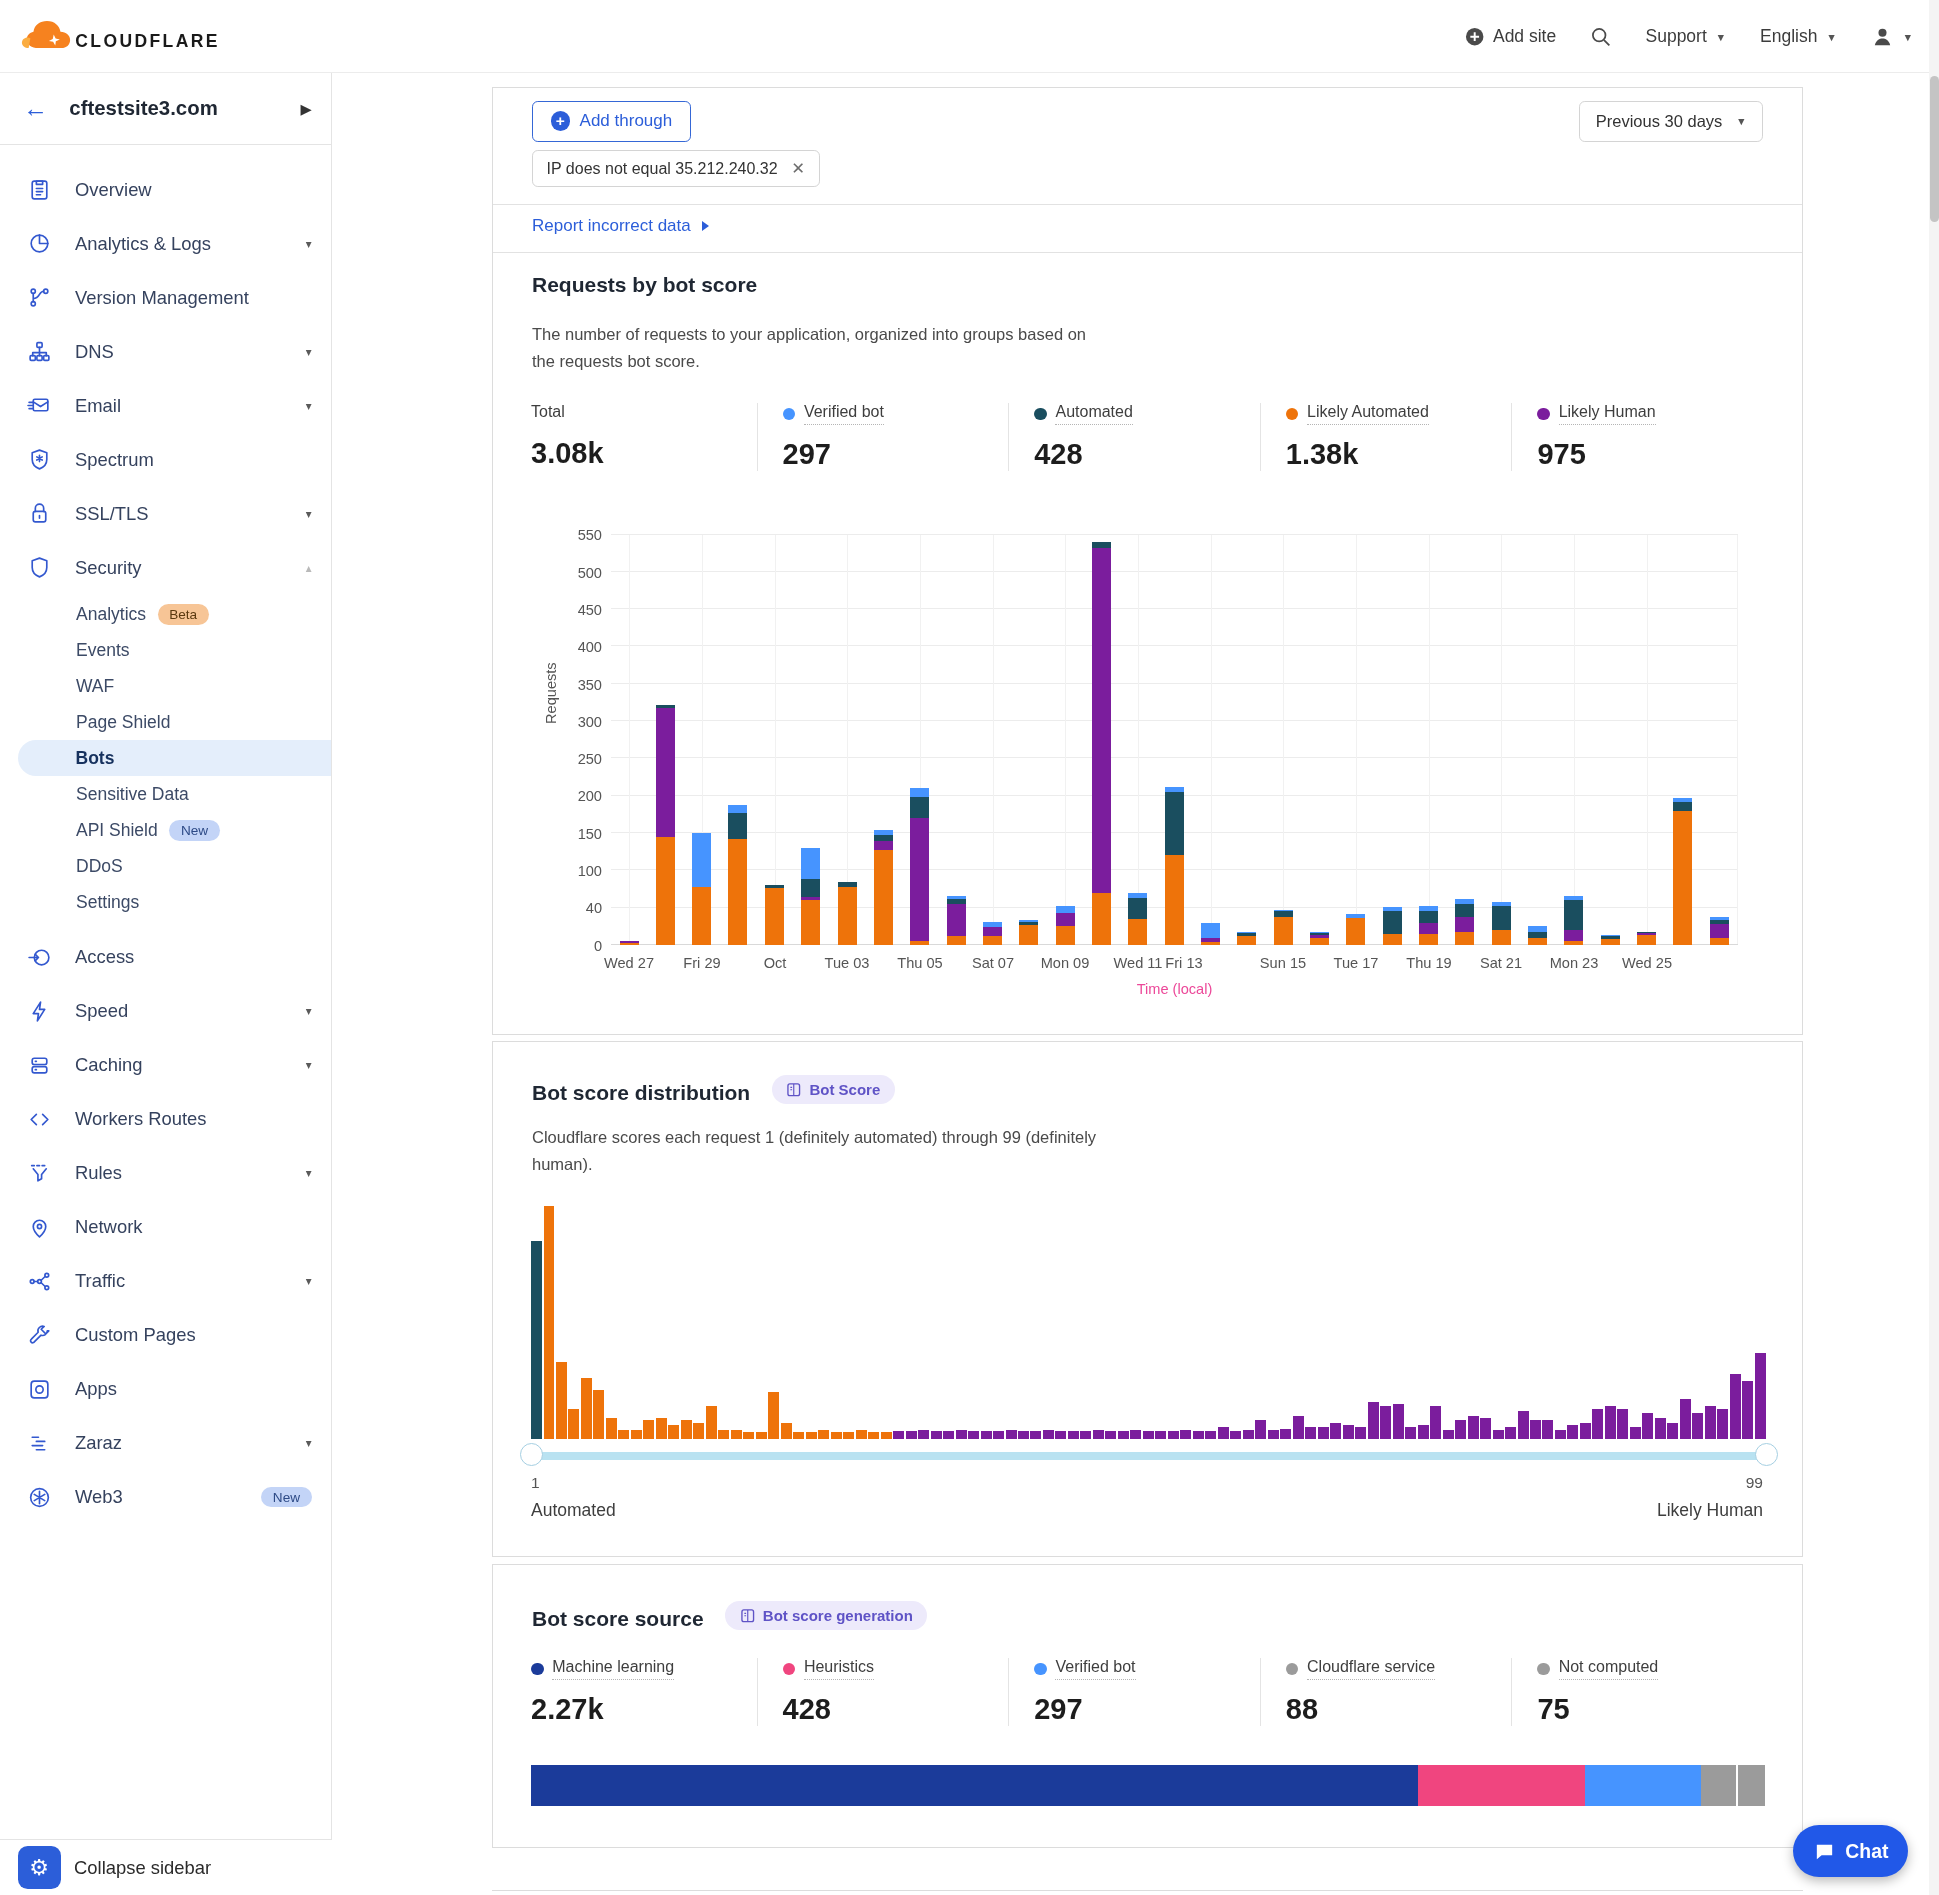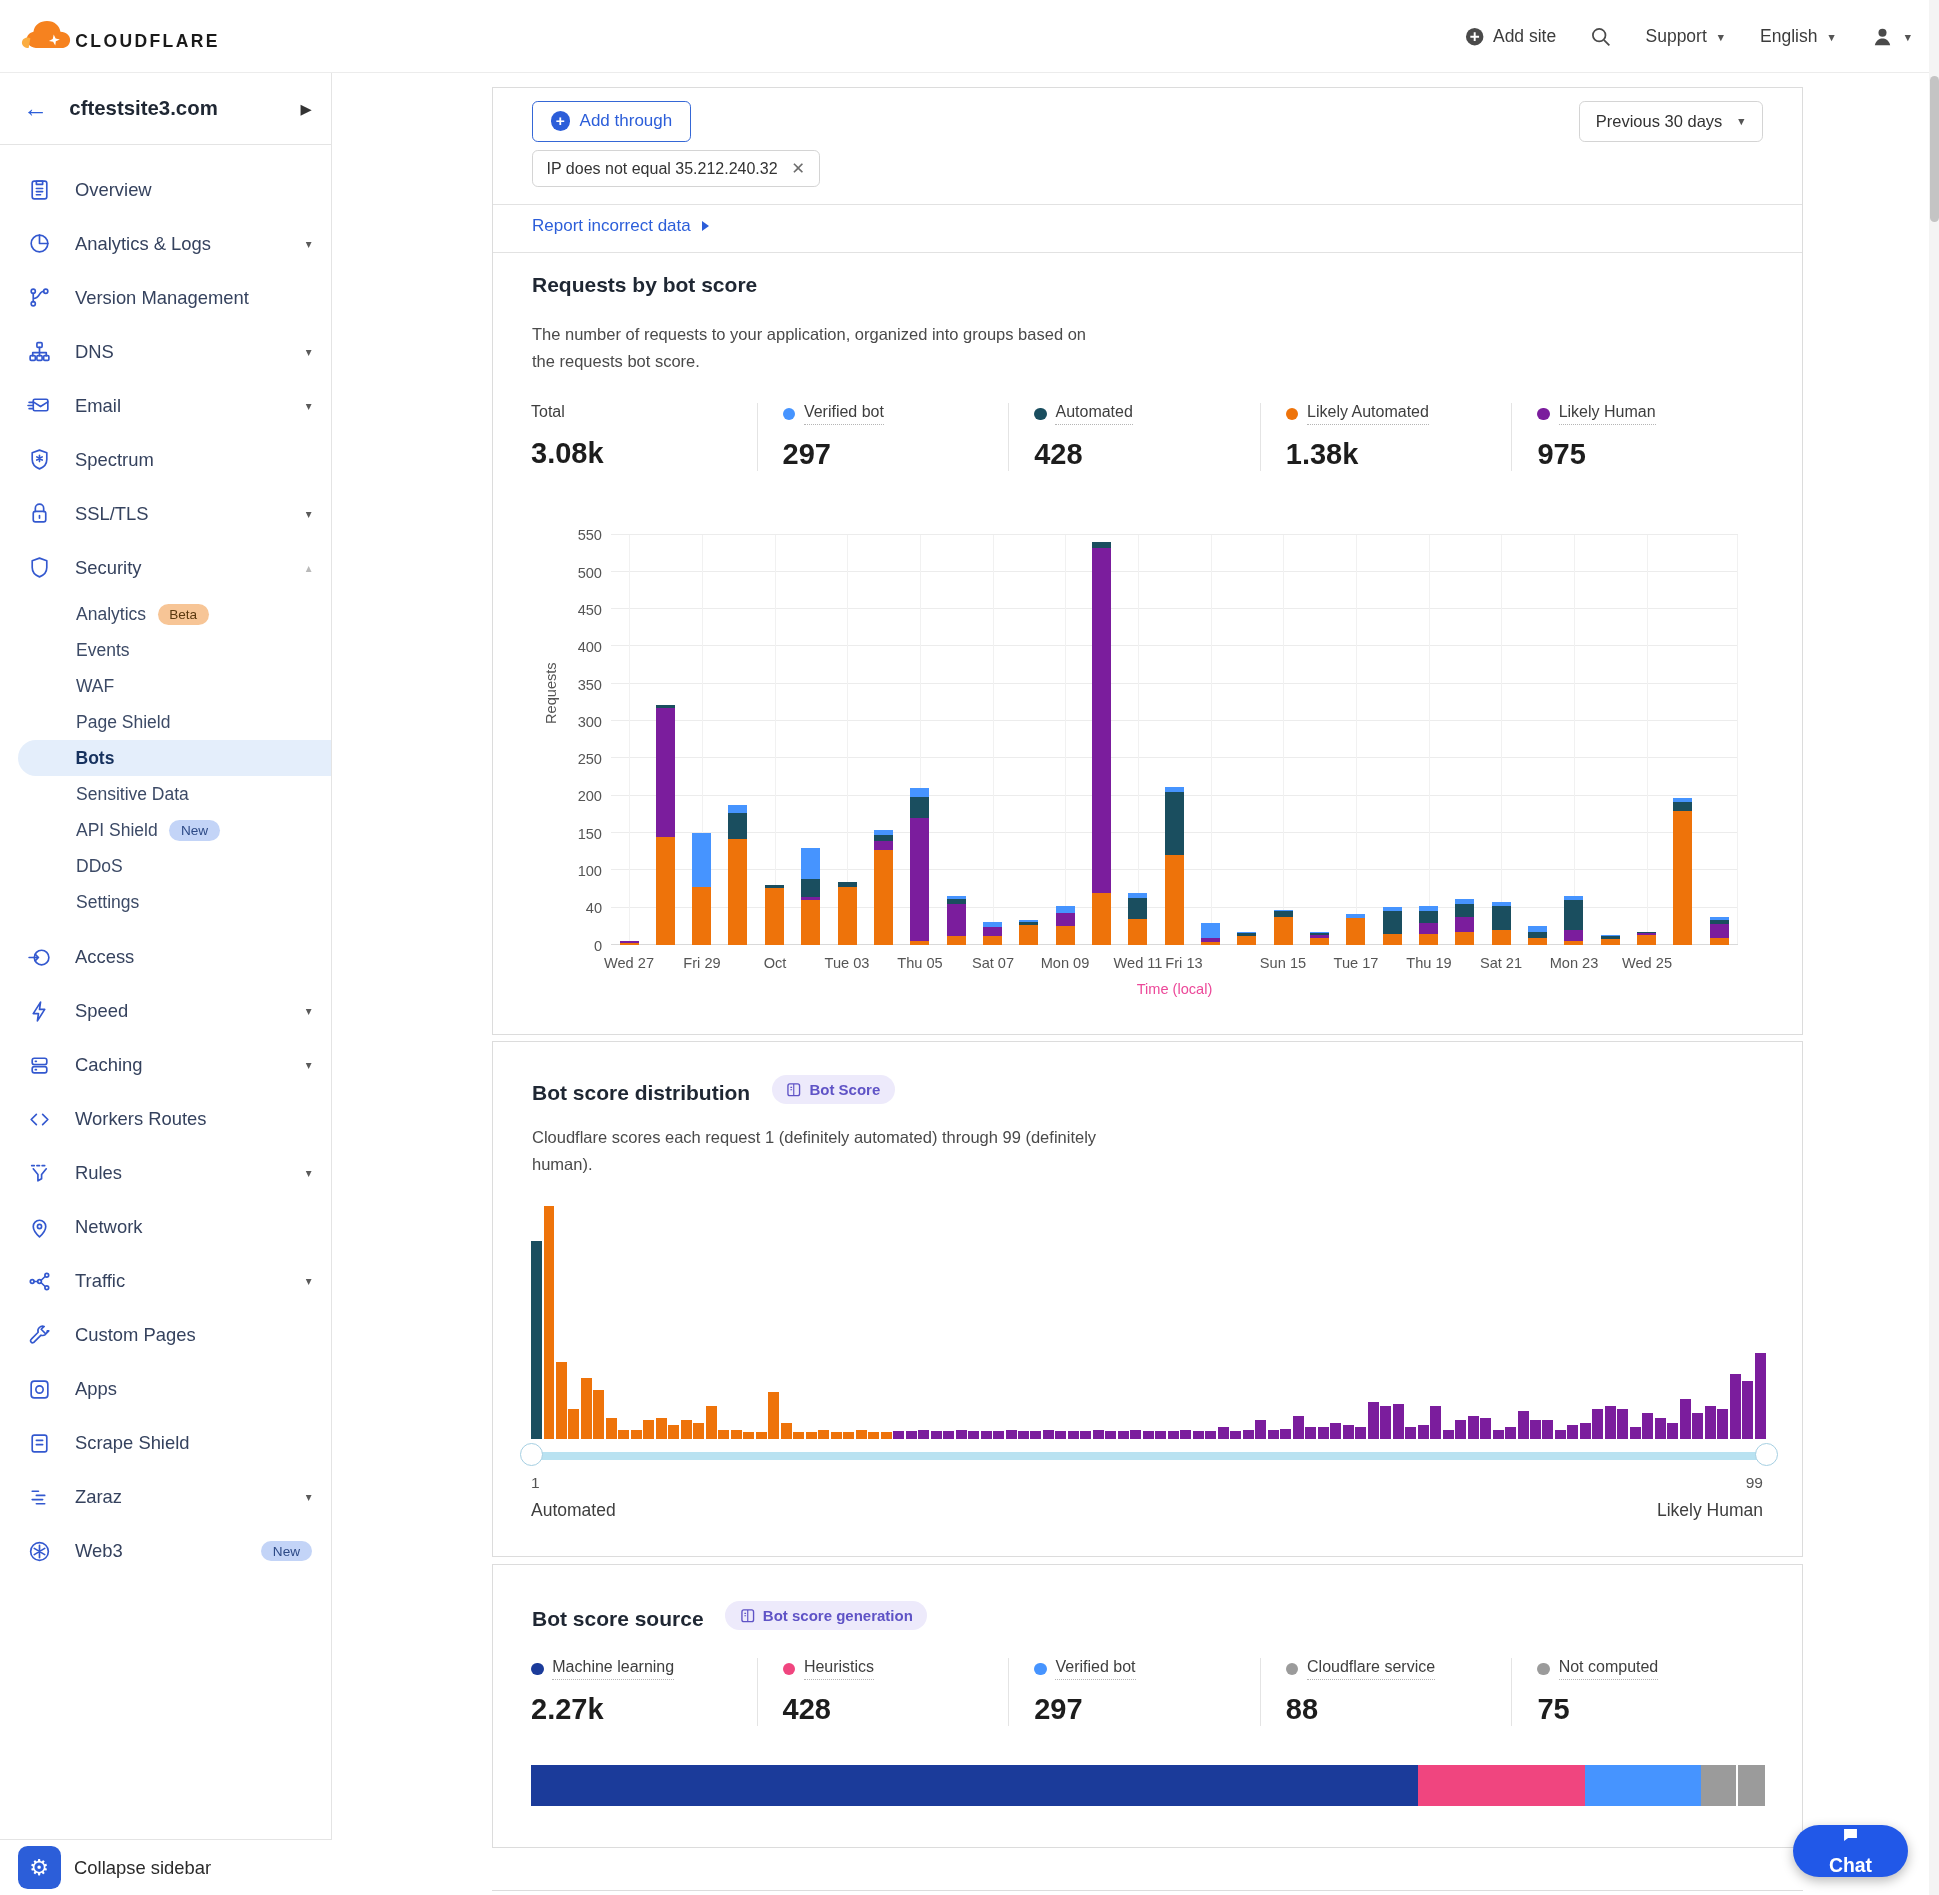--- a/index.html
+++ b/index.html
@@ -89,21 +89,21 @@
   .handle { position:absolute; top:-8.7px; width:23px; height:23px; background:#fff; border:1.9px solid #a5cfe2; border-radius:50%; cursor:pointer; }
   .handle.left { left:-10.7px; } .handle.right { right:-10.7px; }
   .slider-num { position:absolute; top:432px; font-size:15.5px; color:#555; }
   .slider-cat { position:absolute; top:458px; font-size:17.5px; color:#3e3e3e; }
 
   
   .srcbar { position:absolute; left:38px; top:200px; width:1234px; height:41px; display:flex; }
   .srcseg { height:100%; }
 
   
-  .chat-btn { position:absolute; left:1793px; top:1825px; width:115px; height:52px; background:#2158e8; border-radius:27px; color:#fff; font-size:19.4px; font-weight:700; display:flex; align-items:center; justify-content:center; gap:9.7px; box-shadow:0 3.9px 11.6px rgba(0,0,0,.28); cursor:pointer;flex-direction:column; }
+  .chat-btn { position:absolute; left:1793px; top:1825px; width:115px; height:52px; background:#2158e8; border-radius:27px; color:#fff; font-size:19.4px; font-weight:700; display:flex; align-items:center; justify-content:center; gap:9.7px; box-shadow:0 3.9px 11.6px rgba(0,0,0,.28); cursor:pointer; }
   .scrollbar { position:absolute; right:0; top:0; width:10.7px; height:1895px; background:#f4f4f4; }
   .scroll-thumb { position:absolute; right:1px; top:76px; width:8.7px; height:146px; background:#c4c4c4; border-radius:4.9px; }
 </style>
 </head>
 <body>
 
 <div class="canvas">
 
   <div class="navbar">
     <div class="brand">
@@ -345,29 +345,20 @@
           <span class="lbl">Custom Pages</span>
         </div>
         <div class="side-item">
           <span class="icon">
             <svg width="25" height="25" viewBox="0 0 24 24">
               <rect x="4" y="4" width="16" height="16" rx="3" fill="none" stroke="#3358cf" stroke-width="1.6" stroke-linecap="round" stroke-linejoin="round"></rect>
               <circle cx="12" cy="12" r="3.5" fill="none" stroke="#3358cf" stroke-width="1.6" stroke-linecap="round" stroke-linejoin="round"></circle>
             </svg>
           </span>
           <span class="lbl">Apps</span>
-        </div>
-        <div class="side-item">
-          <span class="icon">
-            <svg width="25" height="25" viewBox="0 0 24 24">
-              <rect x="5" y="4" width="14" height="16" rx="2" fill="none" stroke="#3358cf" stroke-width="1.6" stroke-linecap="round" stroke-linejoin="round"></rect>
-              <path d="M9 9h6M9 13h6" fill="none" stroke="#3358cf" stroke-width="1.6" stroke-linecap="round" stroke-linejoin="round"></path>
-            </svg>
-          </span>
-          <span class="lbl">Scrape Shield</span>
         </div>
         <div class="side-item">
           <span class="icon">
             <svg width="25" height="25" viewBox="0 0 24 24">
               <path d="M5 6h6M9 10h8M5 14h10M9 18h8" fill="none" stroke="#3358cf" stroke-width="1.6" stroke-linecap="round" stroke-linejoin="round"></path>
             </svg>
           </span>
           <span class="lbl">Zaraz</span>
           <span class="side-caret">▾</span>
         </div>

